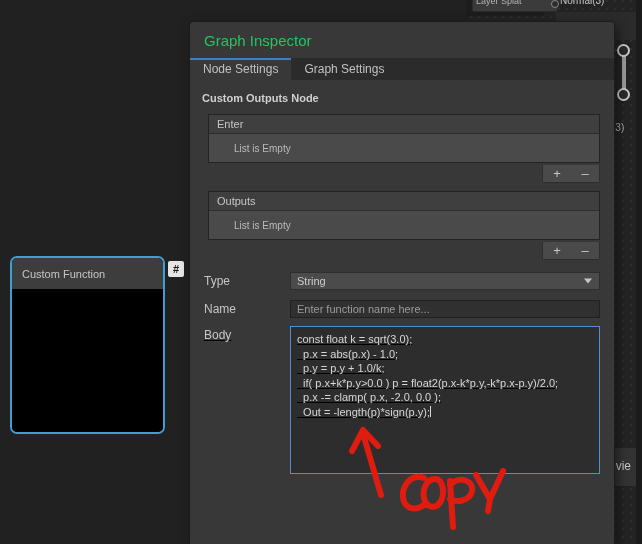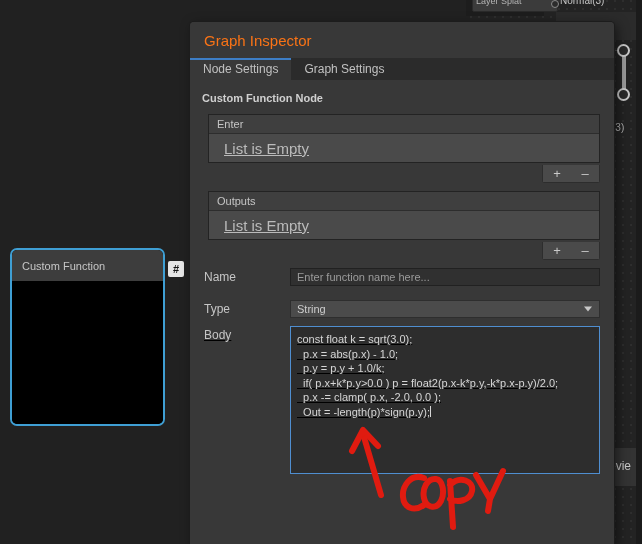--- a/index.html
+++ b/index.html
@@ -139,21 +139,21 @@
   .bg-scroll-edge {
     position: absolute;
     right: 0; top: 0;
     width: 6px; height: 100%;
     background: #1b1b1b;
   }
 
   
   .node {
     position: absolute;
-    left: 10px; top: 248px;
+    left: 10px; top: 256px;
     width: 155px; height: 178px;
     background: #000000;
     border: 2px solid #3f9fd4;
     border-radius: 7px;
     overflow: hidden;
   }
   .node-header {
     height: 31px;
     background: #3d3d3d;
     display: flex;
@@ -197,21 +197,21 @@
     height: 36px;
     display: flex;
     align-items: center;
     padding-left: 14px;
     background: #383838;
     border-top-left-radius: 4px;
     border-top-right-radius: 4px;
   }
   .inspector-title {
     font-size: 15px;
-    color: #f97316;
+    color: #22c55e;
   }
 
   .tabs {
     display: flex;
     height: 22px;
     background: #bef264;
     position: relative;
   }
   .tab {
     position: relative;
@@ -267,25 +267,24 @@
     padding-left: 8px;
     font-size: 11px;
     color: #c5c5c5;
     background: #3f3f3f;
     border-bottom: 1px solid #2d2d2d;
   }
   .list-empty {
     height: 28px;
     display: flex;
     align-items: center;
-    padding-left: 15px;
-    font-size: 15px;
+    padding-left: 25px;
+    font-size: 10px;
     color: #bbbbbb;
     background: #4a4a4a;
-    text-decoration: underline;
   }
   .list-footer {
     display: flex;
     justify-content: flex-end;
     margin-top: 2px;
   }
   .btn-group {
     display: flex;
     background: #4a4a4a;
     border: 1px solid #2d2d2d;
@@ -445,21 +444,21 @@
         <span>Node Settings</span>
       </div>
       <div class="tab">
         <span>Graph Settings</span>
       </div>
       <div class="tab-rest"></div>
     </div>
 
     <div class="inspector-content">
 
-      <div class="node-type-label">Custom Function Node</div>
+      <div class="node-type-label">Custom Outputs Node</div>
 
       <div class="list-section">
         <div class="list-box">
           <div class="list-header">Enter</div>
           <div class="list-empty">List is Empty</div>
         </div>
         <div class="list-footer">
           <div class="btn-group">
             <div class="btn-pm">+</div>
             <div class="btn-pm">–</div>
@@ -473,34 +472,34 @@
           <div class="list-empty">List is Empty</div>
         </div>
         <div class="list-footer">
           <div class="btn-group">
             <div class="btn-pm">+</div>
             <div class="btn-pm">–</div>
           </div>
         </div>
       </div>
 
-      <div class="field-row" style="margin-top:6px;">
-        <div class="field-label">Name</div>
-        <div class="field-control">
-          <div class="text-input">Enter function name here...</div>
-        </div>
-      </div>
-
       <div class="field-row" style="margin-top:10px;">
         <div class="field-label">Type</div>
         <div class="field-control">
           <div class="dropdown">
             <span>String</span>
             <span class="dropdown-arrow"></span>
           </div>
+        </div>
+      </div>
+
+      <div class="field-row" style="margin-top:6px;">
+        <div class="field-label">Name</div>
+        <div class="field-control">
+          <div class="text-input">Enter function name here...</div>
         </div>
       </div>
 
       <div class="body-row">
         <div class="body-label">Body</div>
         <div class="code-area"><span>const float k = sqrt(3.0);
   p.x = abs(p.x) - 1.0;
   p.y = p.y + 1.0/k;
   if( p.x+k*p.y&gt;0.0 ) p = float2(p.x-k*p.y,-k*p.x-p.y)/2.0;
   p.x -= clamp( p.x, -2.0, 0.0 );

